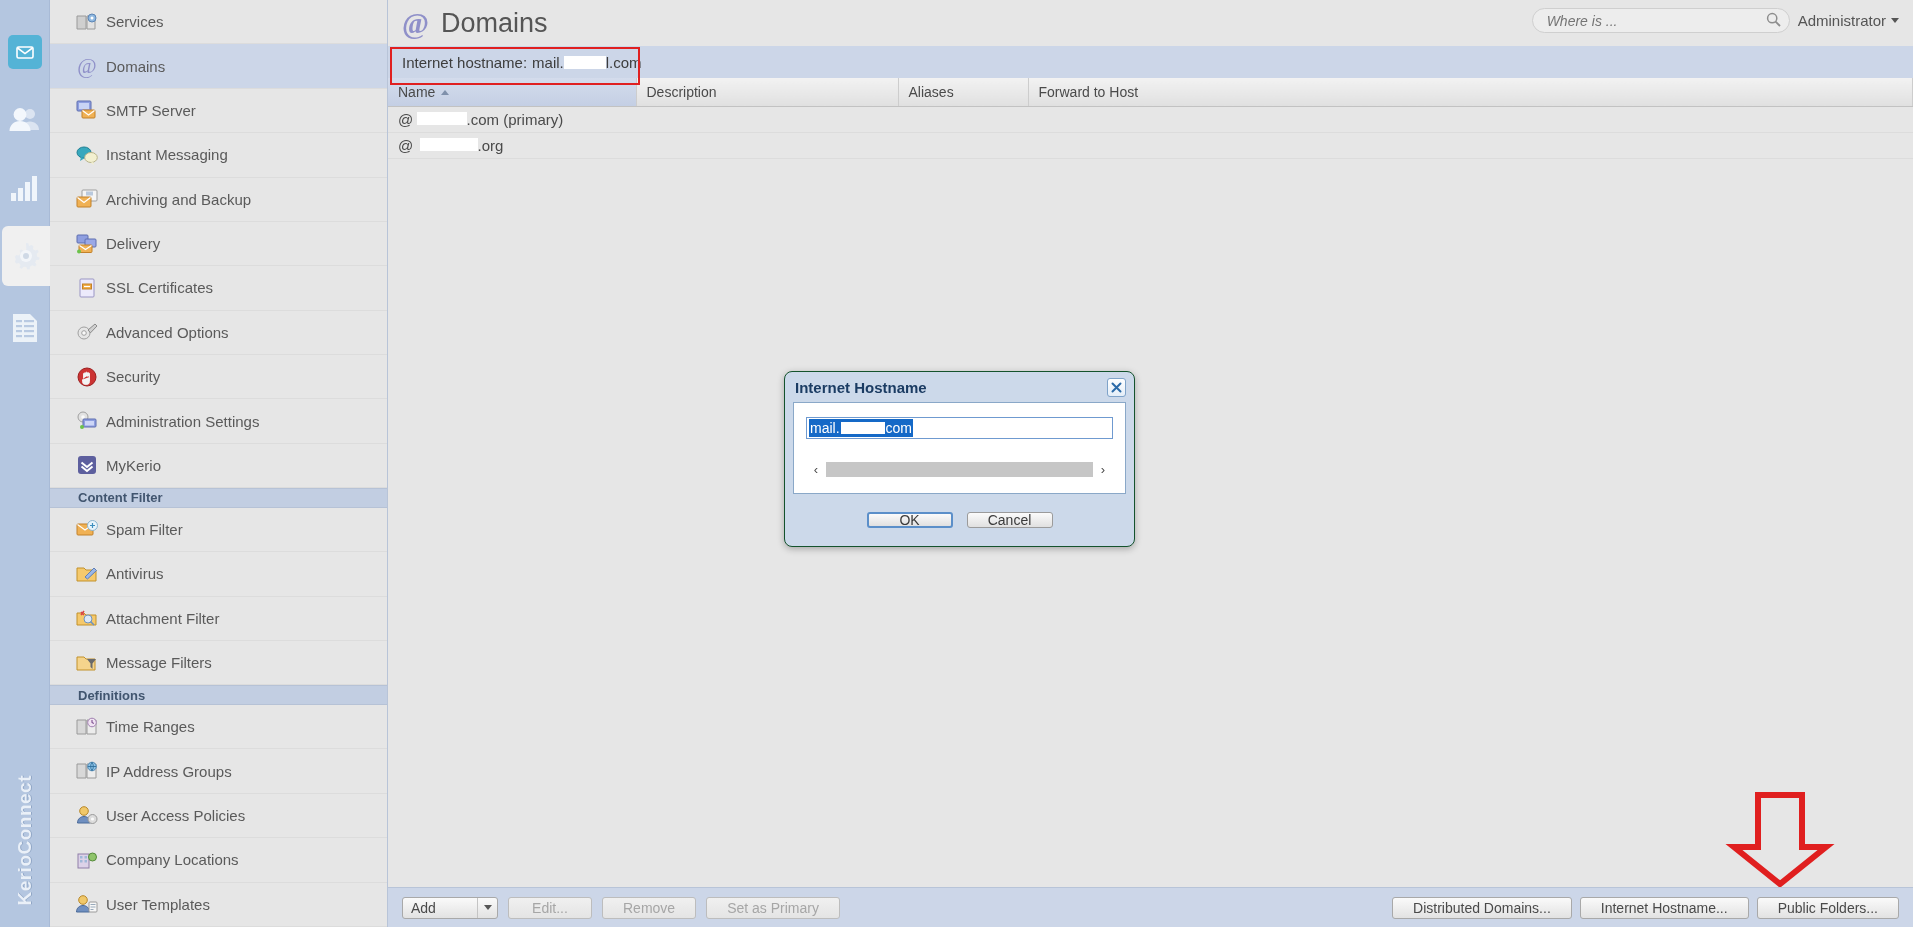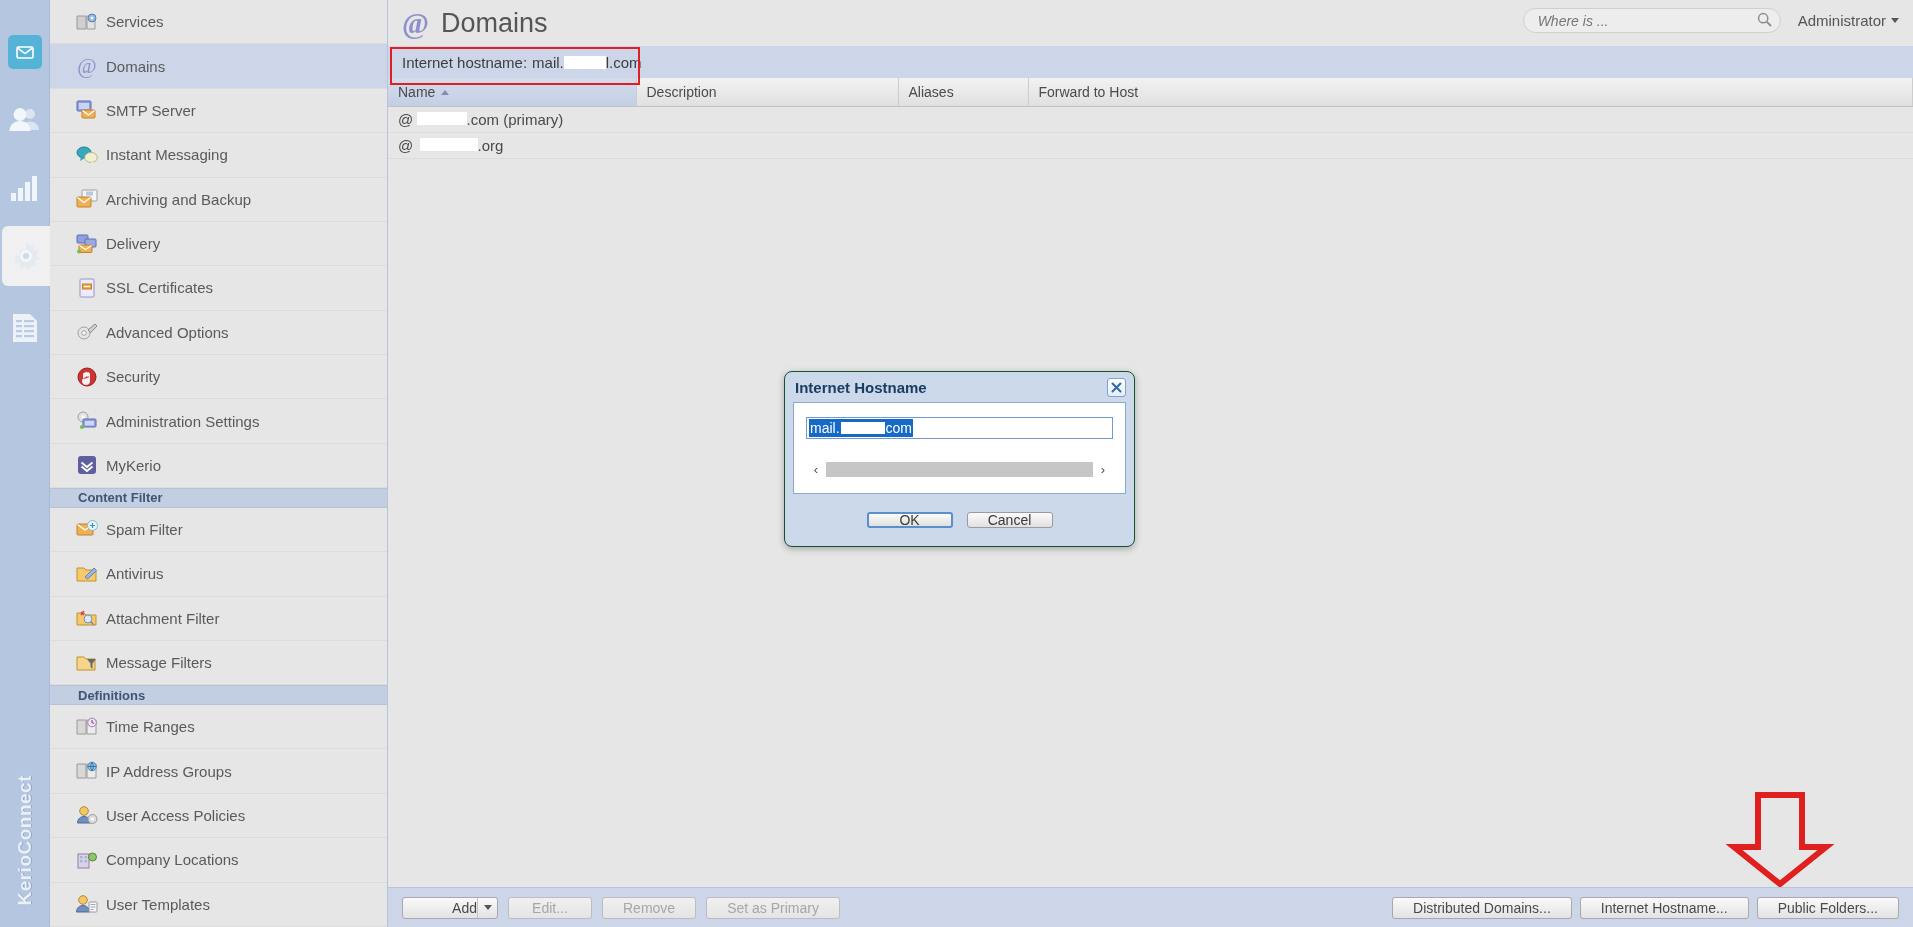--- a/index.html
+++ b/index.html
@@ -68,21 +68,21 @@
   .main { flex:1; display:flex; flex-direction:column; background:#e6e6e6; min-width:0; position:relative;}
   .topbar {
     height:46px; display:flex; align-items:center; padding-left:14px;
     background:#e6e6e6; position:relative;
   }
   .topbar .at {
     font-size:29px; color:#8f90c9; font-weight:bold; margin-right:12px; line-height:1;
     font-family:"Liberation Serif", serif;
   }
   .page-title { font-size:27px; color:#555; font-weight:normal; }
-  .topright { position:absolute; right:14px; top:8px; display:flex; gap:17px;}
+  .topright { position:absolute; right:14px; top:8px; display:flex; gap:8px;}
   .searchbox {
     width:258px; height:25px; border:1px solid #cfcfcf; border-radius:13px;
     background:#ededed; display:flex; align-items:center; padding:0 8px 0 14px;
   }
   .searchbox input {
     border:0; outline:0; background:transparent; flex:1; font-size:14px;
     font-style:italic; color:#9a9a9a; font-family:"Liberation Sans", sans-serif;
   }
   .admin { font-size:15px; color:#555; display:flex; align-items:center; gap:5px; }
   .caret { width:0;height:0;border-left:4px solid transparent;border-right:4px solid transparent;border-top:5px solid #555; }
@@ -120,21 +120,21 @@
   }
   .btn {
     height:22px; min-width:84px; padding:0 20px;
     border:1px solid #a9a9a9; border-radius:3px;
     background:linear-gradient(#fafafa,#e2e2e2);
     font-size:14px; color:#4a4a4a; font-family:"Liberation Sans", sans-serif;
     display:inline-flex; align-items:center; justify-content:center; cursor:default;
   }
   .btn.disabled { color:#a6a6a6; background:linear-gradient(#f0f0f0,#e4e4e4); border-color:#bdbdbd; }
   .btn.split { padding:0; min-width:96px; position:relative; justify-content:flex-start; }
-  .btn.split .lbl { flex:1; text-align:right; padding-left:8px; }
+  .btn.split .lbl { flex:1; text-align:left; padding-left:8px; }
   .btn.split .dd {
     width:20px; display:flex; align-items:center; justify-content:center;
     border-left:1px solid #c4c4c4; height:100%;
   }
   .bottom-right { margin-left:auto; display:flex; gap:8px; }
 
   
   .arrow { position:absolute; right:78px; bottom:40px; width:110px; height:95px; }
 
   

